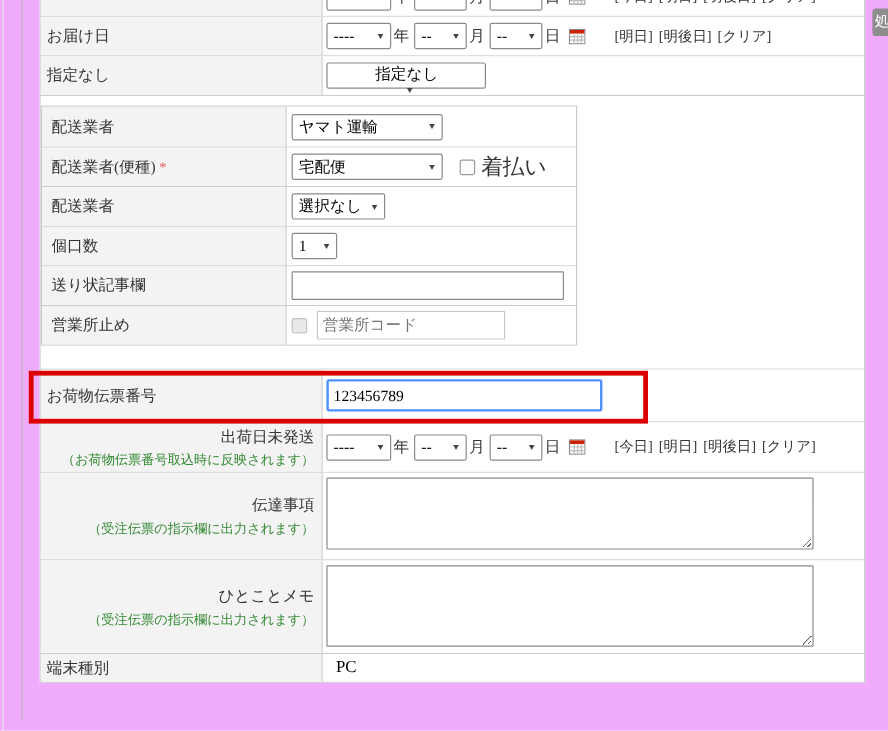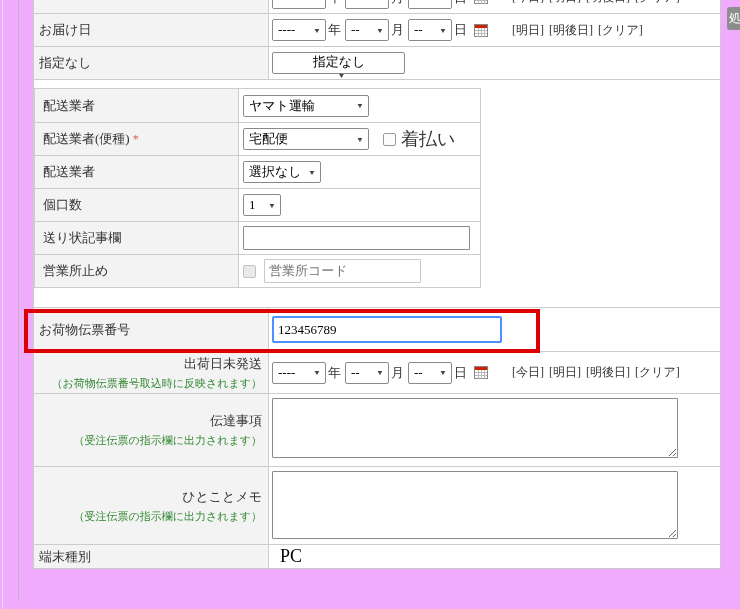--- a/index.html
+++ b/index.html
@@ -49,21 +49,21 @@
   input.office-code{width:157px;margin-left:8px;border-color:#c9c9c9;color:#aaa;}
   input.invoice-note{width:227px;}
   input.tracking{width:230px;height:27px;border:2px solid #4d90fe;border-radius:2px;font-size:13px;}
   textarea.ta{box-sizing:border-box;width:406px;border:1px solid #8a8a8a;border-radius:1px;
               font-family:inherit;font-size:13px;resize:both;background:#fff;margin-top:4px;}
   .ta-1{height:60px;} .ta-2{height:68px;}
 
   .lbl-top{display:flex;justify-content:space-between;align-items:center;font-size:13px;}
   .note{font-size:11px;color:#338833;margin-top:3px;padding-left:4px;white-space:nowrap;margin-left:37px;}
   .status{font-size:13px;color:#333;}
-  .plain-value{font-size:18px;color:#000;padding-left:8px;}
+  .plain-value{font-size:14px;color:#000;padding-left:8px;}
 
   .annotation{position:absolute;left:24px;top:309px;width:508px;height:36px;
               border:4px solid #dd0000;z-index:10;pointer-events:none;}
   .side-tab{position:absolute;left:727px;top:7px;width:13px;height:23px;background:#8d8d8d;
             color:#fff;font-size:12px;border-radius:3px 0 0 3px;display:flex;align-items:center;
             padding-left:2px;overflow:hidden;cursor:pointer;}
 </style>
 </head>
 <body>
 

